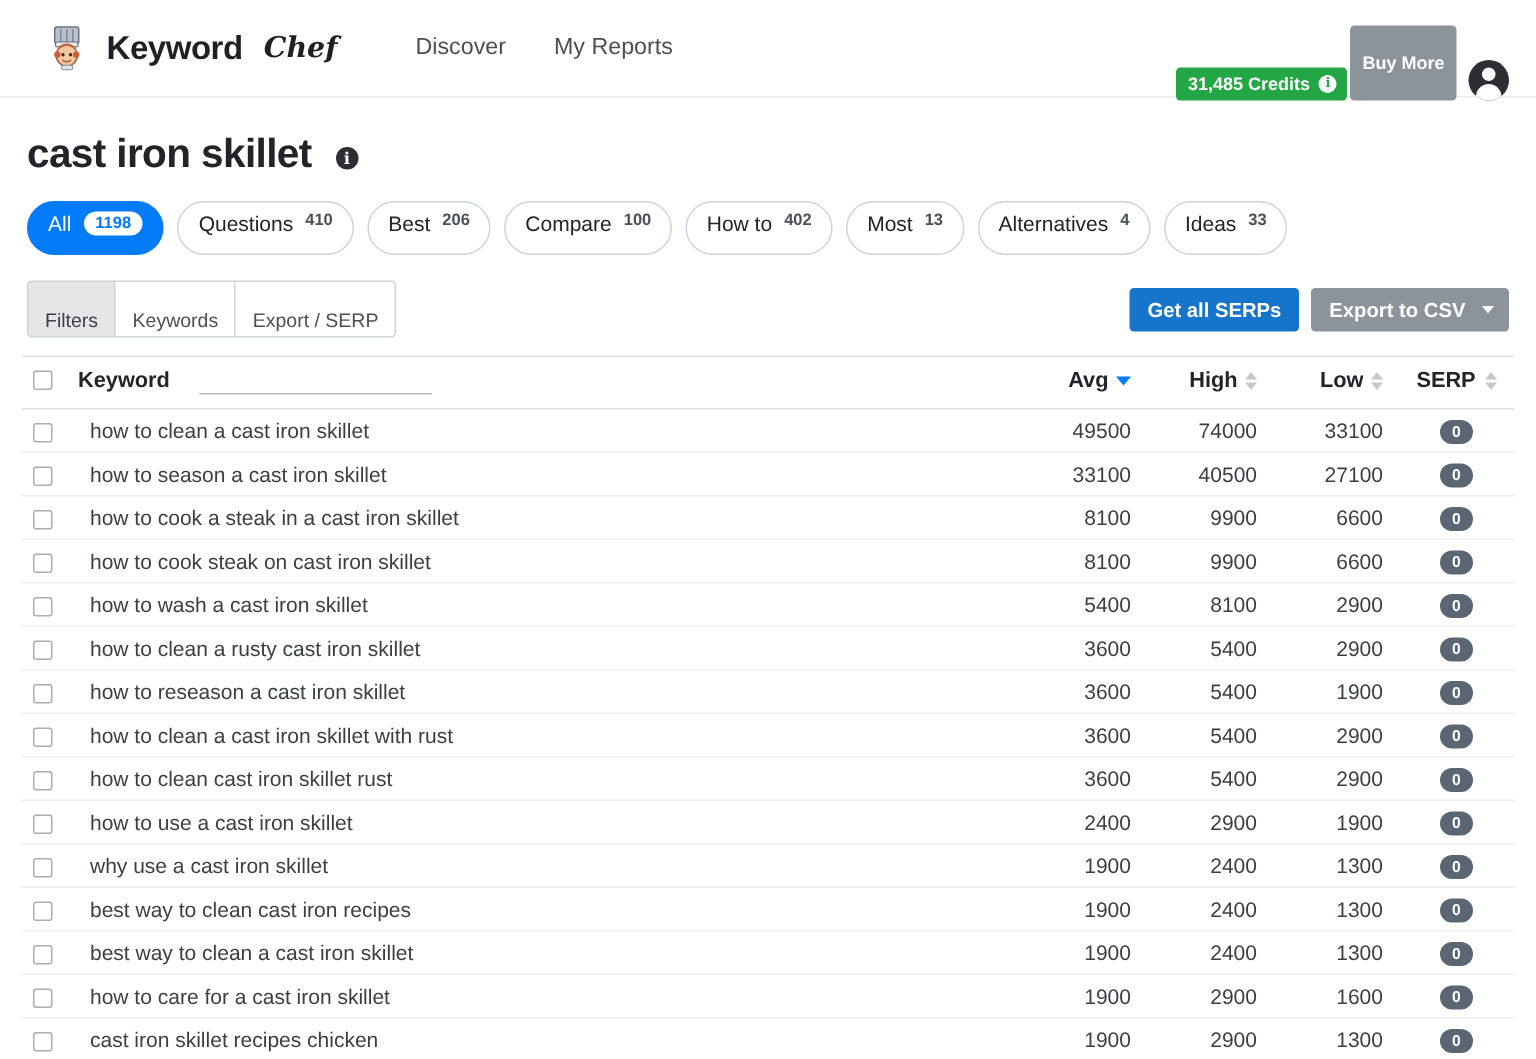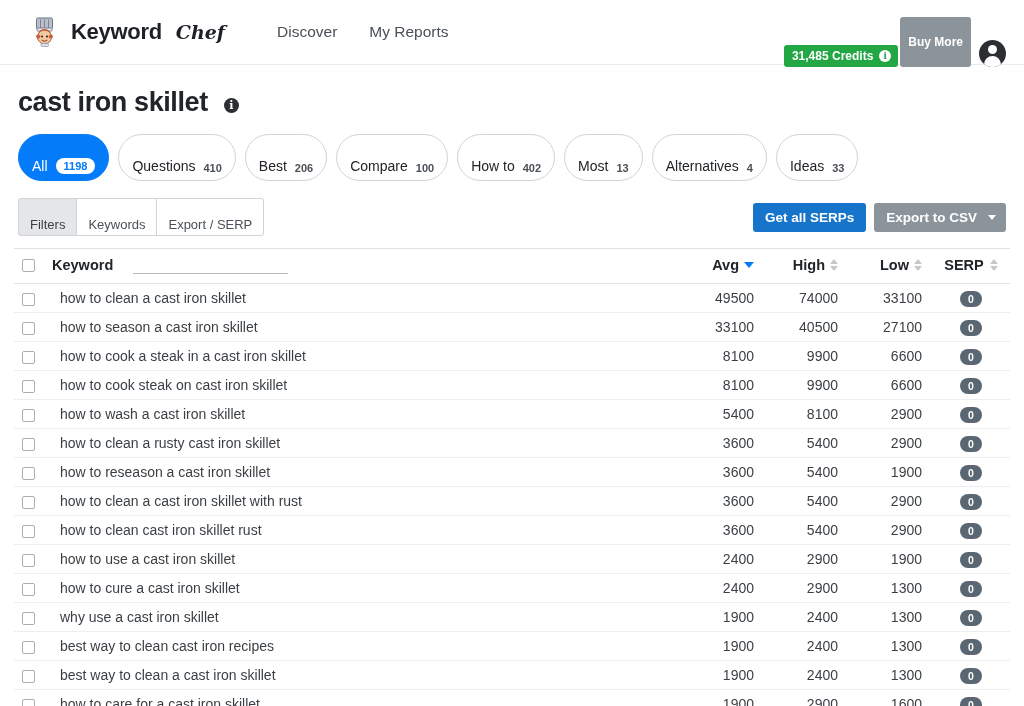--- a/index.html
+++ b/index.html
@@ -97,28 +97,28 @@
     font-family: "DejaVu Serif", serif;
     margin-top: 6px; cursor: pointer;
   }
 
   
   .pill-row {
     display: flex; align-items: center; gap: 9px;
     padding: 16px 4px 0 4px;
   }
   .pill {
-    display: flex; align-items: flex-end; gap: 8px;
+    display: flex; align-items: flex-start; gap: 8px;
     border: 1px solid #ced4da; background: #ffffff;
     border-radius: 999px;
     padding: 6px 13px;
     font-size: 14px; color: #212529;
     cursor: pointer; white-space: nowrap;
     font-family: "Liberation Sans", sans-serif;
-    height: 47px;
+    height: 36px;
   }
   .pill .count {
     font-size: 11px; font-weight: bold; color: #495057;
   }
   .pill.active {
     background: #047bf8; border-color: #047bf8; color: #ffffff;
   }
   .pill.active .count {
     background: #ffffff; color: #047bf8;
     border-radius: 999px; padding: 2px 8px;
@@ -456,28 +456,20 @@
         <tr>
           <td class="col-check"><input type="checkbox" class="cb" style=""></td>
           <td class="col-kw"><span class="kw-cell">how to use a cast iron skillet</span></td>
           <td class="col-num">2400</td>
           <td class="col-num">2900</td>
           <td class="col-num">1900</td>
           <td class="col-serp"><span class="serp-badge">0</span></td>
         </tr>
         <tr>
           <td class="col-check"><input type="checkbox" class="cb" style=""></td>
-          <td class="col-kw"><span class="kw-cell">how to cure a cast iron skillet</span></td>
-          <td class="col-num">2400</td>
-          <td class="col-num">2900</td>
-          <td class="col-num">1300</td>
-          <td class="col-serp"><span class="serp-badge">0</span></td>
-        </tr>
-        <tr>
-          <td class="col-check"><input type="checkbox" class="cb" style=""></td>
           <td class="col-kw"><span class="kw-cell">why use a cast iron skillet</span></td>
           <td class="col-num">1900</td>
           <td class="col-num">2400</td>
           <td class="col-num">1300</td>
           <td class="col-serp"><span class="serp-badge">0</span></td>
         </tr>
         <tr>
           <td class="col-check"><input type="checkbox" class="cb" style=""></td>
           <td class="col-kw"><span class="kw-cell">best way to clean cast iron recipes</span></td>
           <td class="col-num">1900</td>

